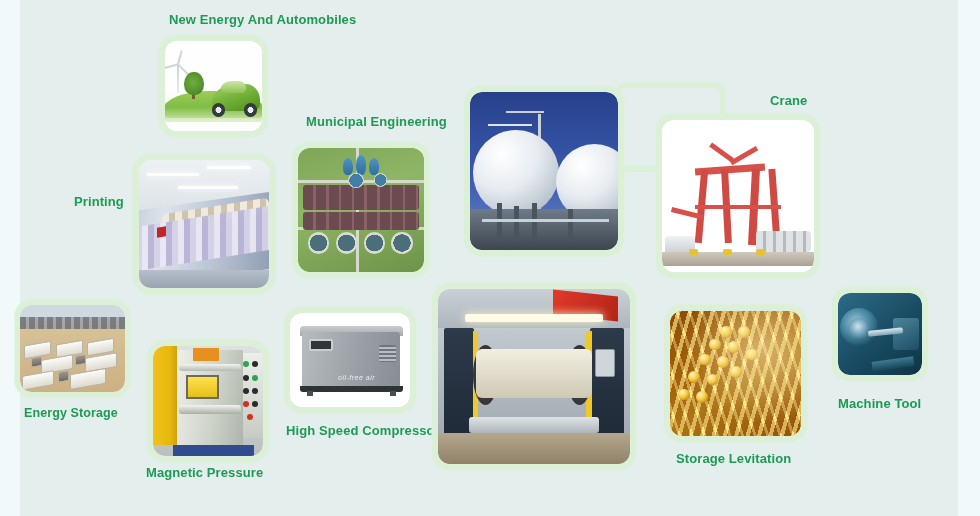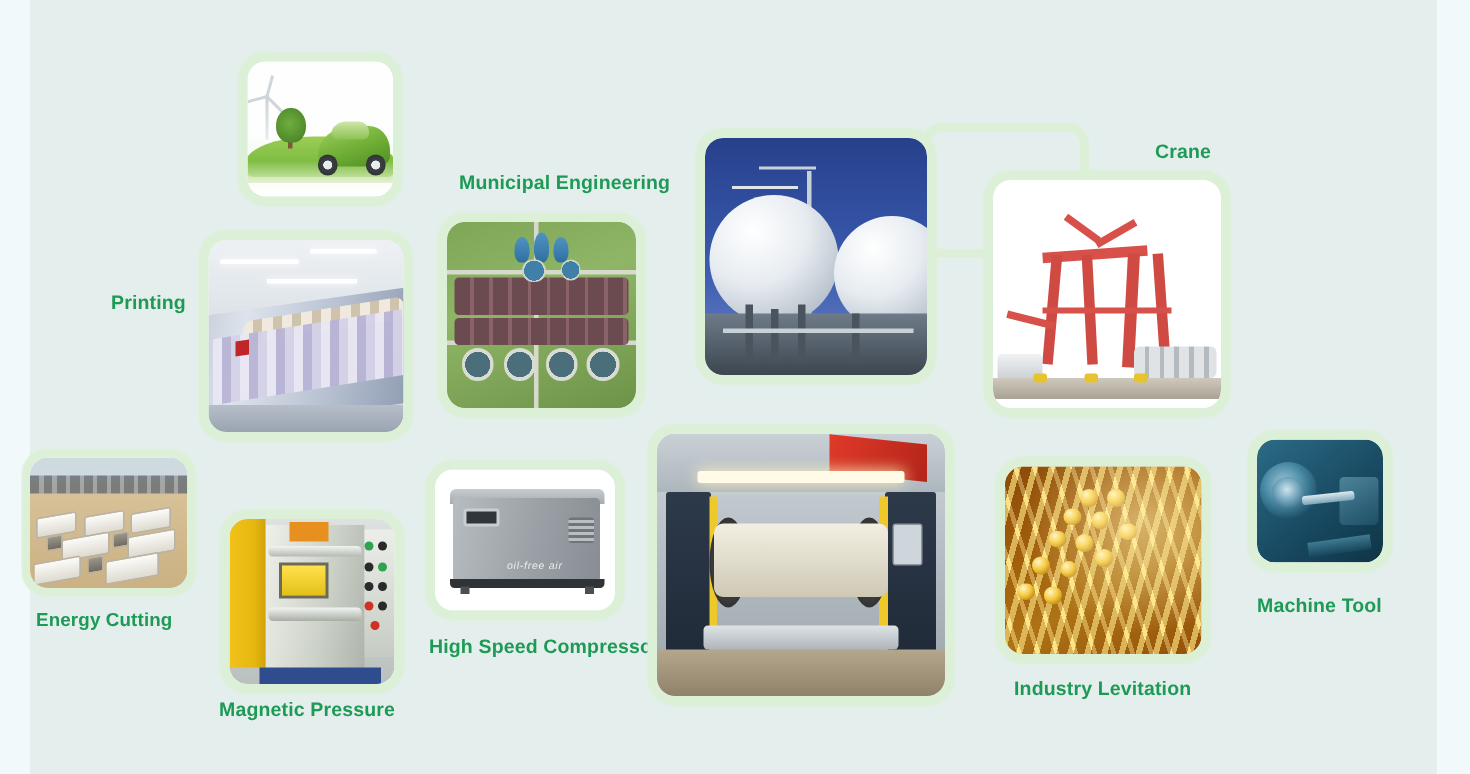--- a/index.html
+++ b/index.html
@@ -240,20 +240,21 @@
 </style>
 </head>
 <body>
 
 <div id="stage">
   <div id="panel"></div>
 
   <div class="connector" style="left:614px; top:82px; width:112px; height:62px; border-bottom:none; border-radius:14px 14px 0 0;"></div>
   <div class="connector" style="left:614px; top:130px; width:42px; height:42px; border-top:none; border-right:none; border-radius:0 0 0 14px;"></div>
 
+  <div class="label big" style="left:169px; top:12px;">New Energy And Automobiles</div>
   <div class="card" style="left:159px; top:35px; width:109px; height:102px;">
     <div class="photo">
       <div class="ph p-newenergy">
         <div class="sky"></div>
         <div class="field2"></div>
         <div class="field"></div>
         <div class="turbine"></div>
         <div class="blade b1"></div>
           <div class="blade b2"></div>
           <div class="blade b3"></div>
@@ -358,21 +359,21 @@
         <div class="cont dark" style="left:10%; top:60%; width:10%; height:12%;"></div>
         <div class="cont" style="left:20%; top:60%; width:30%; height:17%;"></div>
         <div class="cont dark" style="left:52%; top:58%; width:10%; height:12%;"></div>
         <div class="cont" style="left:62%; top:58%; width:30%; height:17%;"></div>
         <div class="cont" style="left:2%;  top:78%; width:30%; height:17%;"></div>
         <div class="cont dark" style="left:36%; top:76%; width:10%; height:13%;"></div>
         <div class="cont" style="left:48%; top:76%; width:34%; height:18%;"></div>
       </div>
     </div>
   </div>
-  <div class="label" style="left:24px; top:406px;">Energy Cutting</div>
+  <div class="label" style="left:24px; top:406px;">Energy Storage</div>
 
   <div class="card" style="left:147px; top:340px; width:122px; height:122px;">
     <div class="photo">
       <div class="ph p-hydra">
         <div class="body"></div>
         <div class="orange"></div>
         <div class="yellowcol"></div>
         <div class="barTop"></div>
         <div class="ram"></div>
         <div class="barBot"></div>
@@ -442,21 +443,21 @@
         <div class="dot" style="left:28%; top:50%;"></div>
         <div class="dot" style="left:36%; top:36%;"></div>
         <div class="dot" style="left:44%; top:24%;"></div>
         <div class="dot" style="left:52%; top:12%;"></div>
         <div class="dot" style="left:46%; top:44%;"></div>
         <div class="dot" style="left:58%; top:30%;"></div>
         <div class="glow"></div>
       </div>
     </div>
   </div>
-  <div class="label big" style="left:676px; top:451px;">Industry Levitation</div>
+  <div class="label big" style="left:676px; top:451px;">Storage Levitation</div>
 
   <div class="card" style="left:832px; top:287px; width:96px; height:94px;">
     <div class="photo">
       <div class="ph p-machine">
         <div class="block"></div>
         <div class="chuck"></div>
         <div class="chuck2"></div>
         <div class="tool"></div>
         <div class="bar"></div>
       </div>

